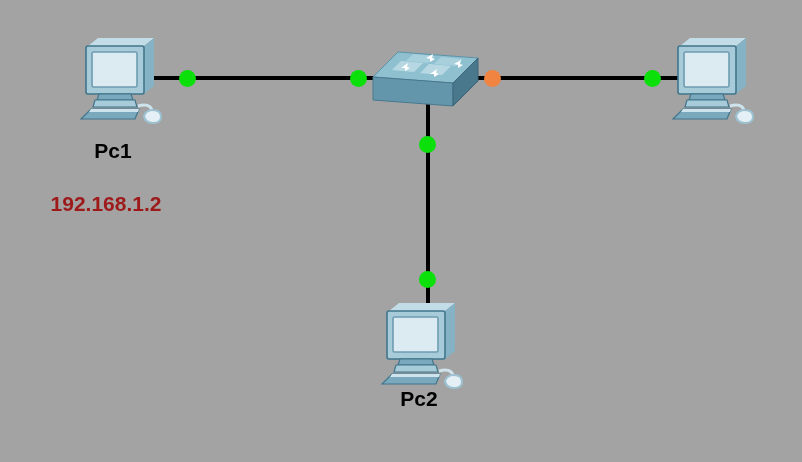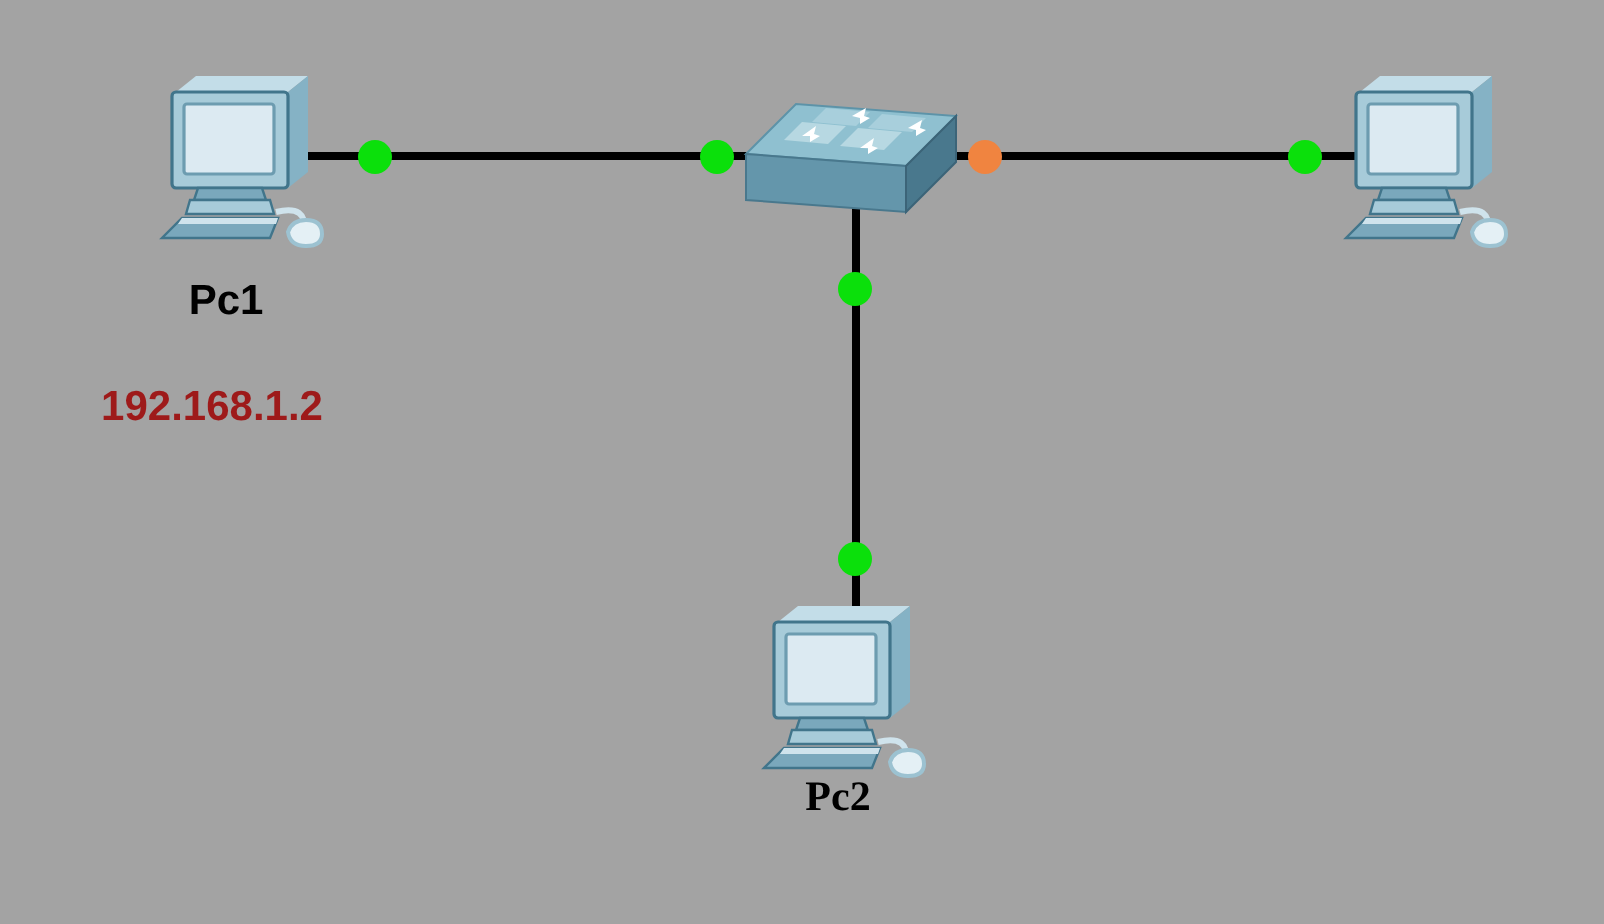--- a/index.html
+++ b/index.html
@@ -83,21 +83,21 @@
       <rect x="8" y="10" width="58" height="48" rx="2" fill="#a7cbd9" stroke="#41758b" stroke-width="1.6"></rect>
       <rect x="14" y="16" width="45" height="35" rx="1.5" fill="#dceaf2" stroke="#6d9cb0" stroke-width="1.6"></rect>
       <polygon points="21,58 53,58 55,64 19,64" fill="#7aa8bc" stroke="#41758b" stroke-width="1.2"></polygon>
       <polygon points="17,64 57,64 59,71 15,71" fill="#a7cbd9" stroke="#41758b" stroke-width="1.2"></polygon>
       <path d="M60,70 q16,-4 14,10" fill="none" stroke="#cfe3ec" stroke-width="3"></path>
       <polygon points="13,73 61,73 57,83 3,83" fill="#7aa8bc" stroke="#41758b" stroke-width="1.2"></polygon>
       <polygon points="13,73 61,73 60,76 11,76" fill="#cfe3ec"></polygon>
       <path d="M66,80 q2,-6 9,-6 q8,0 8,7 q0,6 -8,6 q-8,0 -9,-7 z" fill="#e4f0f5" stroke="#9cc2d1" stroke-width="2"></path>
     </svg>
   </div>
-  <div class="dev-label" style="left: 379px; top: 387px; width: 80px; color: rgb(0, 0, 0); font-family: Liberation Serif, serif;">Pc2</div>
+  <div class="dev-label" style="left: 379px; top: 387px; width: 80px; color: rgb(0, 0, 0);">Pc2</div>
 
   <div class="dot" style="left: 179px; top: 70px; background-color: rgb(11, 224, 11);"></div>
   <div class="dot" style="left: 350px; top: 70px; background-color: rgb(11, 224, 11);"></div>
   <div class="dot" style="left: 484px; top: 70px; background-color: rgb(240, 132, 64);"></div>
   <div class="dot" style="left: 644px; top: 70px; background-color: rgb(11, 224, 11);"></div>
   <div class="dot" style="left: 419px; top: 136px; background-color: rgb(11, 224, 11);"></div>
   <div class="dot" style="left: 419px; top: 271px; background-color: rgb(11, 224, 11);"></div>
 
 </div>
 

